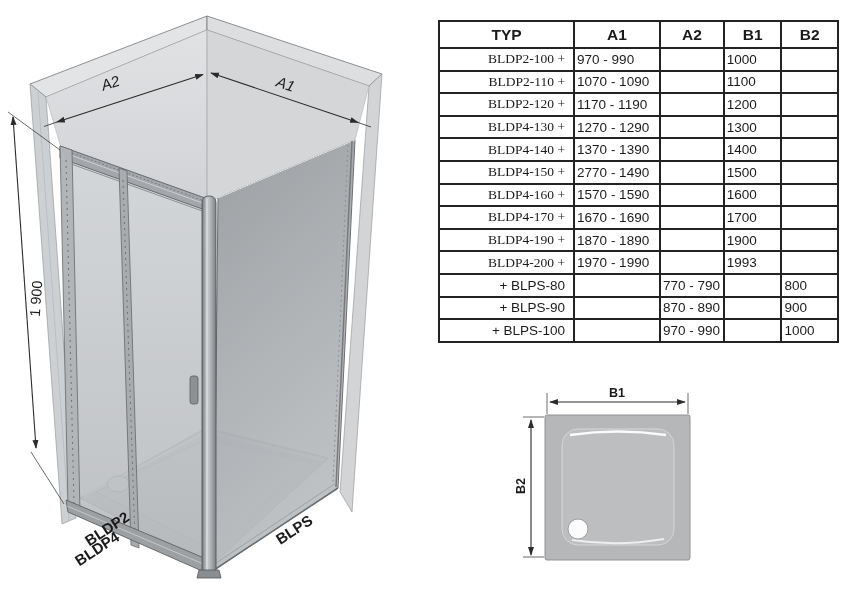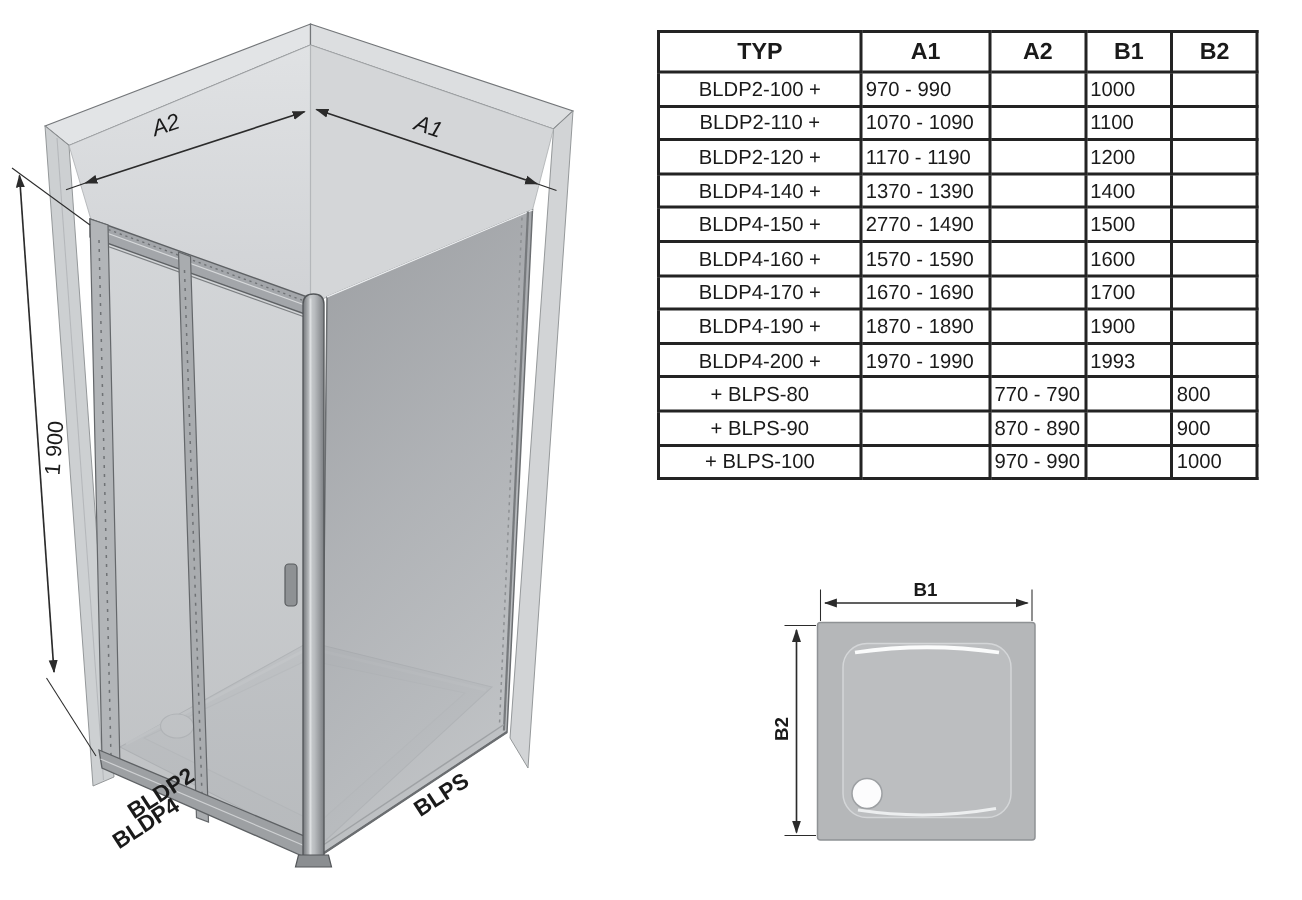--- a/index.html
+++ b/index.html
@@ -6,21 +6,21 @@
   #stage{position:relative;width:868px;height:600px;background:#fff;overflow:hidden;
          font-family:"Liberation Sans",sans-serif;color:#1a1a1a;}
   svg text{font-family:"Liberation Sans",sans-serif;fill:#1a1a1a;}
   .diagram-svg{position:absolute;left:0;top:0;}
   .tray-svg{position:absolute;left:490px;top:378px;}
   .table-wrap{position:absolute;left:438px;top:20px;}
   table.spec{border-collapse:collapse;table-layout:fixed;width:401px;}
   table.spec th, table.spec td{border:2px solid #232323;overflow:hidden;white-space:nowrap;}
   table.spec th{height:25px;font-size:15.5px;font-weight:bold;text-align:center;padding:0 4px;border-radius:11px;}
   table.spec td{height:20.6px;font-size:13.5px;padding:0 8px;}
-  .al-left{text-align:center;} .al-right{text-align:center;} .al-center{text-align:left;padding:0 2px!important;}
+  .al-left{text-align:right;font-family:Liberation Serif, serif;} .al-right{text-align:right;} .al-center{text-align:left;padding:0 2px!important;}
   .c-typ{width:129px;} .c-a1{width:82px;} .c-a2{width:61px;} .c-b1{width:55px;} .c-b2{width:54px;}
 </style>
 </head>
 <body>
 
 <div id="stage">
 
   <svg class="diagram-svg" width="435" height="600" viewBox="0 0 435 600">
     <defs>
       <marker id="arr" viewBox="0 0 10 10" refX="9" refY="5" markerWidth="8" markerHeight="8" orient="auto-start-reverse">
@@ -149,20 +149,27 @@
             <td class="al-center">1070 - 1090</td>
             <td class="al-center"></td>
             <td class="al-center">1100</td>
             <td class="al-center"></td>
           </tr>
           <tr>
             <td class="al-left">BLDP2-120 +</td>
             <td class="al-center">1170 - 1190</td>
             <td class="al-center"></td>
             <td class="al-center">1200</td>
+            <td class="al-center"></td>
+          </tr>
+          <tr>
+            <td class="al-left">BLDP4-130 +</td>
+            <td class="al-center">1270 - 1290</td>
+            <td class="al-center"></td>
+            <td class="al-center">1300</td>
             <td class="al-center"></td>
           </tr>
           <tr>
             <td class="al-left">BLDP4-140 +</td>
             <td class="al-center">1370 - 1390</td>
             <td class="al-center"></td>
             <td class="al-center">1400</td>
             <td class="al-center"></td>
           </tr>
           <tr>

